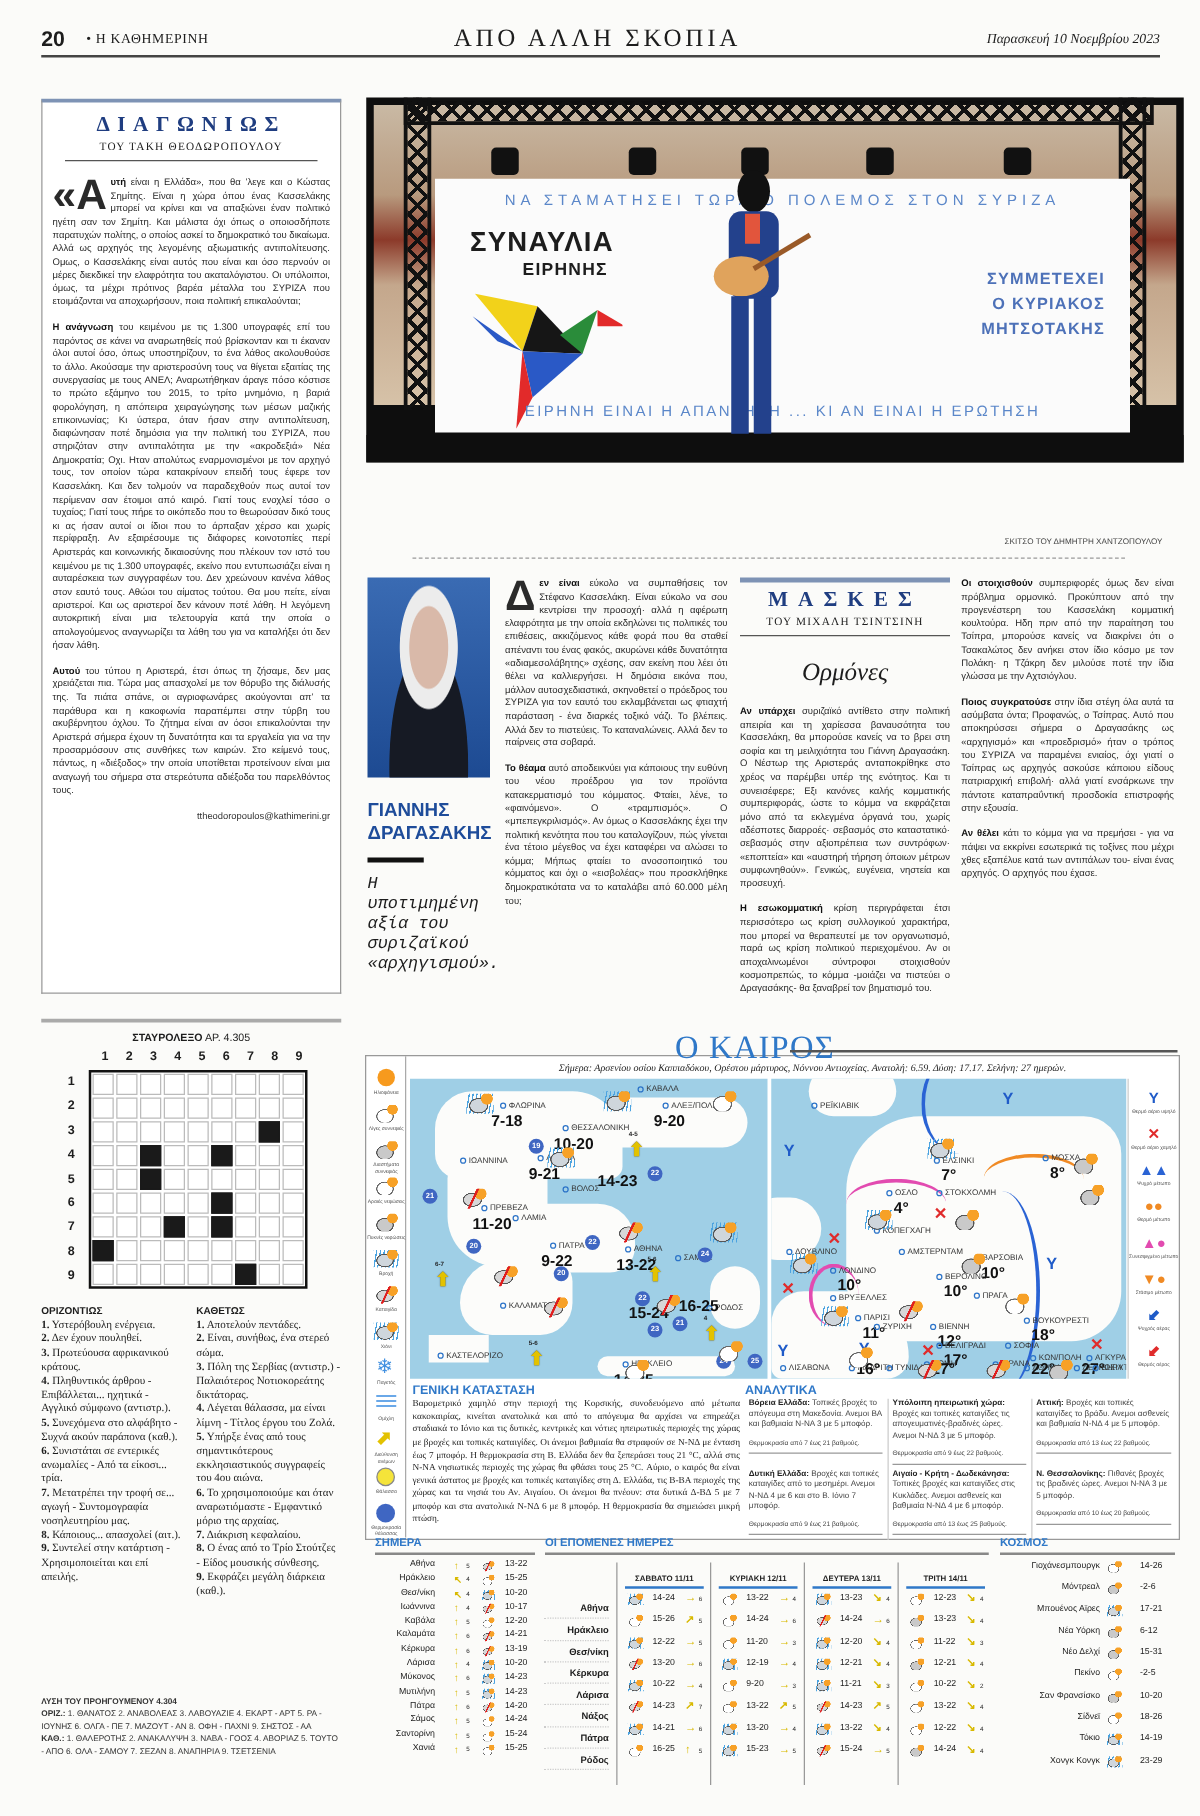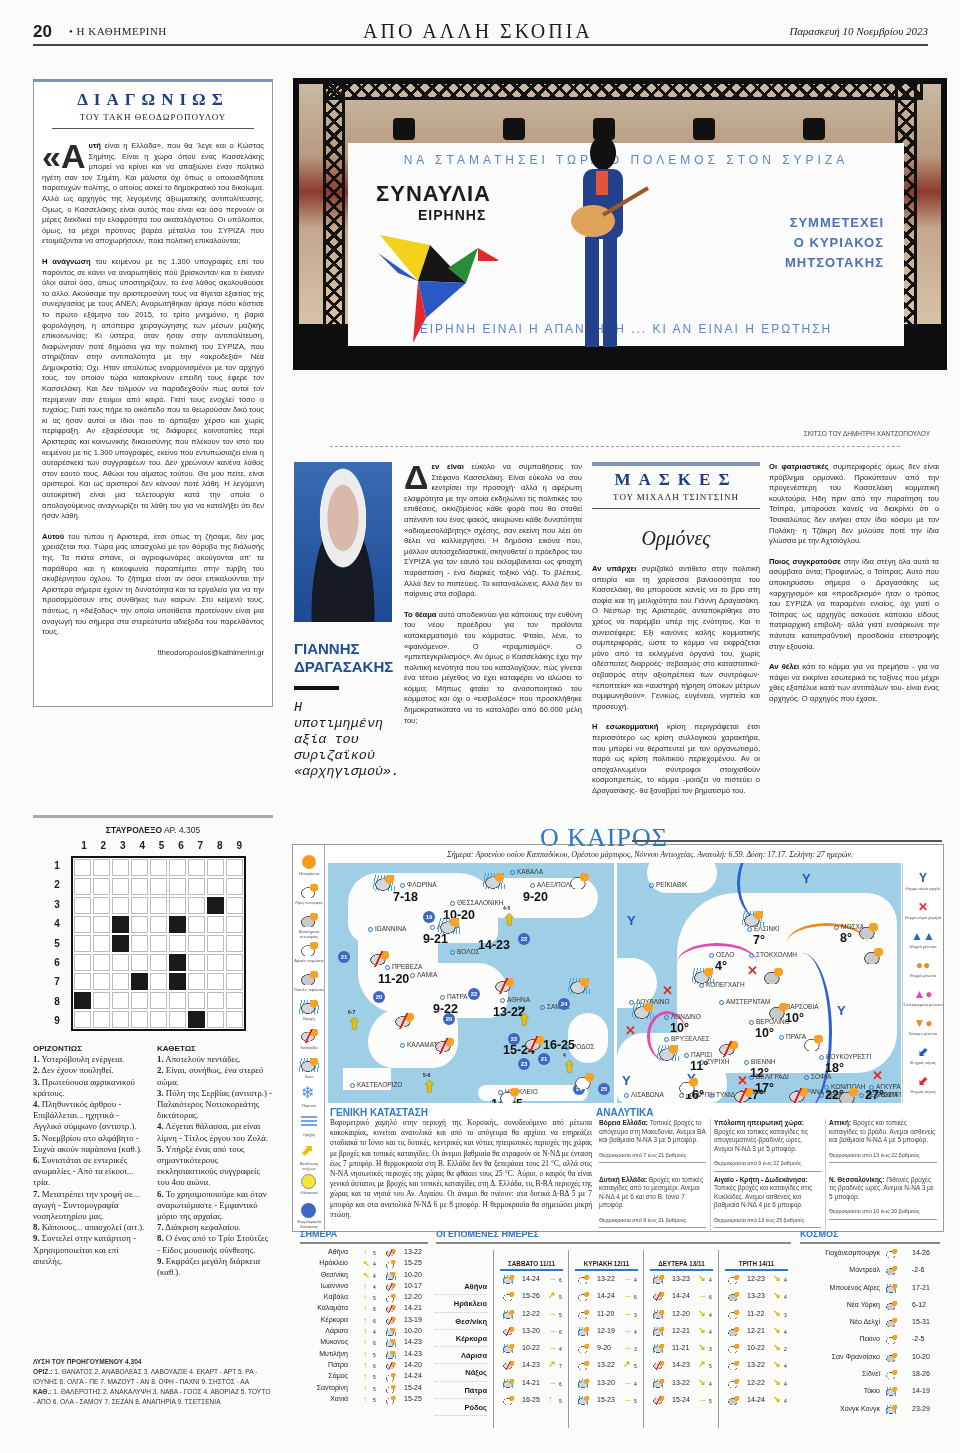--- a/index.html
+++ b/index.html
@@ -5,21 +5,21 @@
   * { box-sizing: border-box; margin: 0; padding: 0; }
   body { width: 960px; height: 1453px; background: #fbfbf9; font-family: "Liberation Sans", sans-serif; color: #1d1d1d; position: relative; overflow: hidden; }
   .abs { position: absolute; }
   
   .masthead { left: 33px; top: 18px; width: 895px; height: 28px; border-bottom: 2px solid #444; }
   .pgnum { left: 0; top: 4px; font-size: 17px; font-weight: bold; }
   .paper { left: 36px; top: 7px; font-family: "Liberation Serif", serif; font-size: 11px; letter-spacing: 0.5px; }
   .section { left: 330px; top: 2px; font-family: "Liberation Serif", serif; font-size: 20px; letter-spacing: 3px; }
   .date { right: 0; top: 7px; font-family: "Liberation Serif", serif; font-style: italic; font-size: 11px; }
   
-  .diag { left: 33px; top: 79px; width: 240px; height: 628px; border: 1px solid #999; border-top: 3px solid #7e93b5; background: #fff; padding: 0 8px; }
+  .diag { left: 33px; top: 79px; width: 240px; height: 716px; border: 1px solid #999; border-top: 3px solid #7e93b5; background: #fff; padding: 0 8px; }
   .col-title { text-align: center; font-family: "Liberation Serif", serif; font-weight: bold; color: #1f3d80; font-size: 17px; letter-spacing: 6px; margin-top: 8px; }
   .col-author { text-align: center; font-family: "Liberation Serif", serif; font-size: 9px; letter-spacing: 1px; padding-bottom: 6px; border-bottom: 1px solid #555; margin: 2px 10px 12px; }
   .headline { text-align: center; font-family: "Liberation Serif", serif; font-style: italic; font-size: 20px; line-height: 23px; margin: 14px 0 12px; }
   .body { font-size: 7.6px; line-height: 10.6px; text-align: justify; color: #2a2a2a; }
   .body p { margin-bottom: 10px; }
   .body b { color: #111; }
   .dropcap { float: left; font-size: 34px; line-height: 30px; font-weight: bold; margin-right: 3px; }
   .email { text-align: right; font-size: 7.5px; color: #333; margin-top: 6px; }
   
   .cartoon { left: 293px; top: 78px; width: 654px; height: 292px; background: #0e0e0e; overflow: hidden; }
@@ -212,21 +212,21 @@
   <div class="maskes-bar"></div>
   <div class="col-title">ΜΑΣΚΕΣ</div>
   <div class="col-author">ΤΟΥ ΜΙΧΑΛΗ ΤΣΙΝΤΣΙΝΗ</div>
   <div class="headline">Ορμόνες</div>
   <div class="body">
     <p><b>Αν υπάρχει</b><span> συριζαϊκό αντίθετο στην πολιτική απειρία και τη χαρίεσσα βαναυσότητα του Κασσελάκη, θα μπορούσε κανείς να το βρει στη σοφία και τη μειλιχιότητα του Γιάννη Δραγασάκη. Ο Νέστωρ της Αριστεράς ανταποκρίθηκε στο χρέος να παρέμβει υπέρ της ενότητος. Και τι συνεισέφερε; Εξι κανόνες καλής κομματικής συμπεριφοράς, ώστε το κόμμα να εκφράζεται μόνο από τα εκλεγμένα όργανά του, χωρίς αδέσποτες διαρροές· σεβασμός στο καταστατικό· σεβασμός στην αξιοπρέπεια των συντρόφων· «εποπτεία» και «αυστηρή τήρηση όποιων μέτρων συμφωνηθούν». Γενικώς, ευγένεια, νηστεία και προσευχή.</span></p>
     <p><b>Η εσωκομματική</b><span> κρίση περιγράφεται έτσι περισσότερο ως κρίση συλλογικού χαρακτήρα, που μπορεί να θεραπευτεί με τον οργανωτισμό, παρά ως κρίση πολιτικού περιεχομένου. Αν οι αποχαλινωμένοι σύντροφοι στοιχισθούν κοσμοπρεπώς, το κόμμα -μοιάζει να πιστεύει ο Δραγασάκης- θα ξαναβρεί τον βηματισμό του.</span></p>
   </div>
 </div>
 <div class="abs maskes2 body">
-  <p><b>Οι φατριαστικές</b><span> συμπεριφορές όμως δεν είναι πρόβλημα ορμονικό. Προκύπτουν από την προγενέστερη του Κασσελάκη κομματική κουλτούρα. Ηδη πριν από την παραίτηση του Τσίπρα, μπορούσε κανείς να διακρίνει ότι ο Τσακαλώτος δεν ανήκει στον ίδιο κόσμο με τον Πολάκη· η Τζάκρη δεν μιλούσε ποτέ την ίδια γλώσσα με την Αχτσιόγλου.</span></p>
+  <p><b>Οι στοιχισθούν</b><span> συμπεριφορές όμως δεν είναι πρόβλημα ορμονικό. Προκύπτουν από την προγενέστερη του Κασσελάκη κομματική κουλτούρα. Ηδη πριν από την παραίτηση του Τσίπρα, μπορούσε κανείς να διακρίνει ότι ο Τσακαλώτος δεν ανήκει στον ίδιο κόσμο με τον Πολάκη· η Τζάκρη δεν μιλούσε ποτέ την ίδια γλώσσα με την Αχτσιόγλου.</span></p>
   <p><b>Ποιος συγκρατούσε</b><span> στην ίδια στέγη όλα αυτά τα ασύμβατα όντα; Προφανώς, ο Τσίπρας. Αυτό που αποκηρύσσει σήμερα ο Δραγασάκης ως «αρχηγισμό» και «προεδρισμό» ήταν ο τρόπος του ΣΥΡΙΖΑ να παραμένει ενιαίος, όχι γιατί ο Τσίπρας ως αρχηγός ασκούσε κάποιου είδους πατριαρχική επιβολή· αλλά γιατί ενσάρκωνε την πάντοτε καταπραΰντική προσδοκία επιστροφής στην εξουσία.</span></p>
   <p><b>Αν θέλει</b><span> κάτι το κόμμα για να πρεμήσει - για να πάψει να εκκρίνει εσωτερικά τις τοξίνες που μέχρι χθες εξαπέλυε κατά των αντιπάλων του- είναι ένας αρχηγός. Ο αρχηγός που έχασε.</span></p>
 </div>
 
 <div class="abs xw" style="height:225px">
   <div class="xw-title"><b>ΣΤΑΥΡΟΛΕΞΟ</b> <span>ΑΡ. 4.305</span></div>
   <div class="xw-cols" id="xw-cols">
       <span style="left:-2px">1</span>
       <span style="left:17.4px">2</span>
       <span style="left:36.8px">3</span>
@@ -332,21 +332,21 @@
       <div class="cell"></div>
     </div>
 </div>
 <div class="abs clues">
   <div id="across">
     <div class="clue-h">ΟΡΙΖΟΝΤΙΩΣ</div>
   <div class="clue"><b>1.</b> <span>Υστερόβουλη ενέργεια.</span></div>
       <div class="clue"><b>2.</b> <span>Δεν έχουν πουληθεί.</span></div>
       <div class="clue"><b>3.</b> <span>Πρωτεύουσα αφρικανικού κράτους.</span></div>
       <div class="clue"><b>4.</b> <span>Πληθυντικός άρθρου - Επιβάλλεται... ηχητικά - Αγγλικό σύμφωνο (αντιστρ.).</span></div>
-      <div class="clue"><b>5.</b> <span>Νοεμβρίου στο αλφάβητο - Συχνά ακούν παράπονα (καθ.).</span></div>
+      <div class="clue"><b>5.</b> <span>Συνεχόμενα στο αλφάβητο - Συχνά ακούν παράπονα (καθ.).</span></div>
       <div class="clue"><b>6.</b> <span>Συνιστάται σε εντερικές ανωμαλίες - Από τα είκοσι... τρία.</span></div>
       <div class="clue"><b>7.</b> <span>Μετατρέπει την τροφή σε... αγωγή - Συντομογραφία νοσηλευτηρίου μας.</span></div>
       <div class="clue"><b>8.</b> <span>Κάποιους... απασχολεί (αιτ.).</span></div>
       <div class="clue"><b>9.</b> <span>Συντελεί στην κατάρτιση - Χρησιμοποιείται και επί απειλής.</span></div>
     </div>
   <div id="down">
     <div class="clue-h">ΚΑΘΕΤΩΣ</div>
   <div class="clue"><b>1.</b> <span>Αποτελούν πεντάδες.</span></div>
       <div class="clue"><b>2.</b> <span>Είναι, συνήθως, ένα στερεό σώμα.</span></div>
       <div class="clue"><b>3.</b> <span>Πόλη της Σερβίας (αντιστρ.) - Παλαιότερος Νοτιοκορεάτης δικτάτορας.</span></div>

